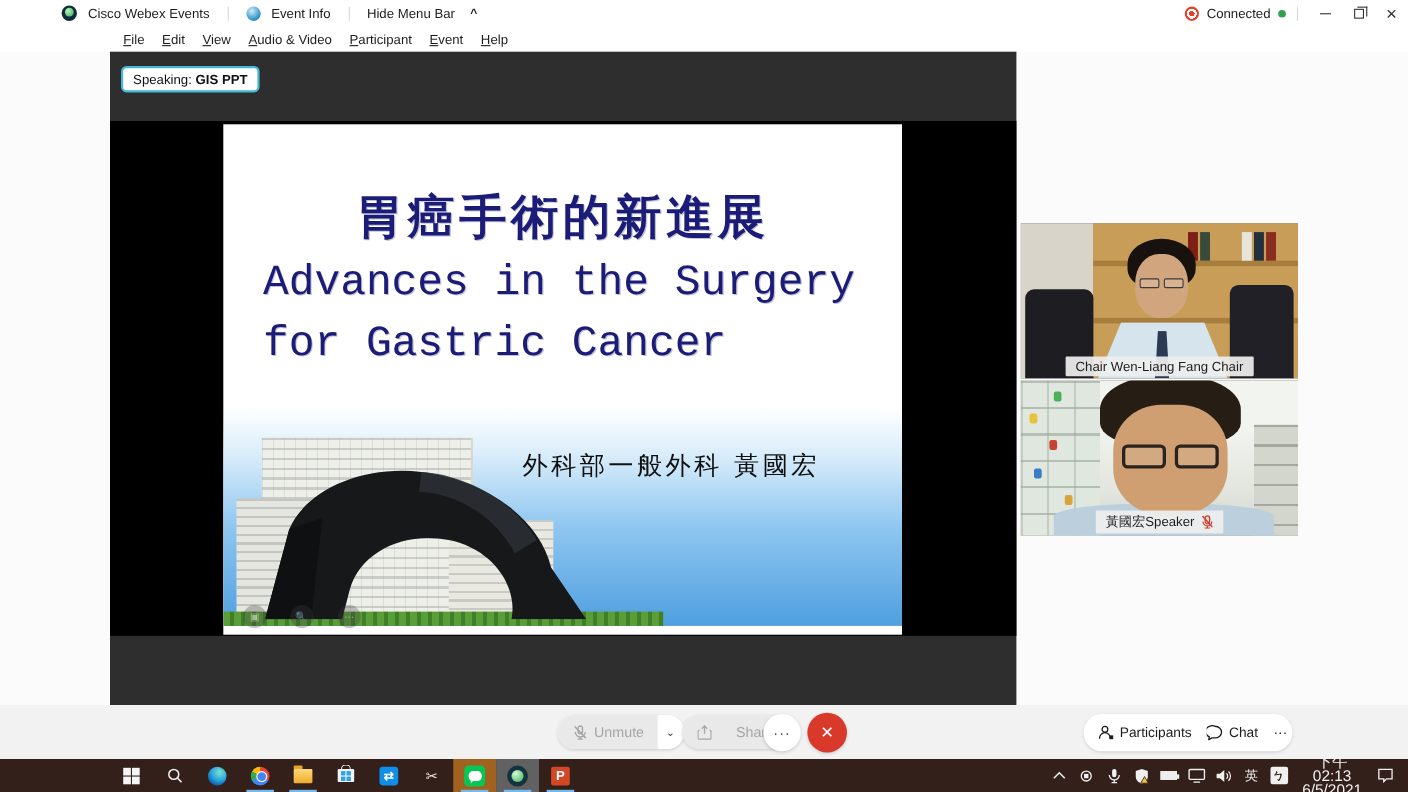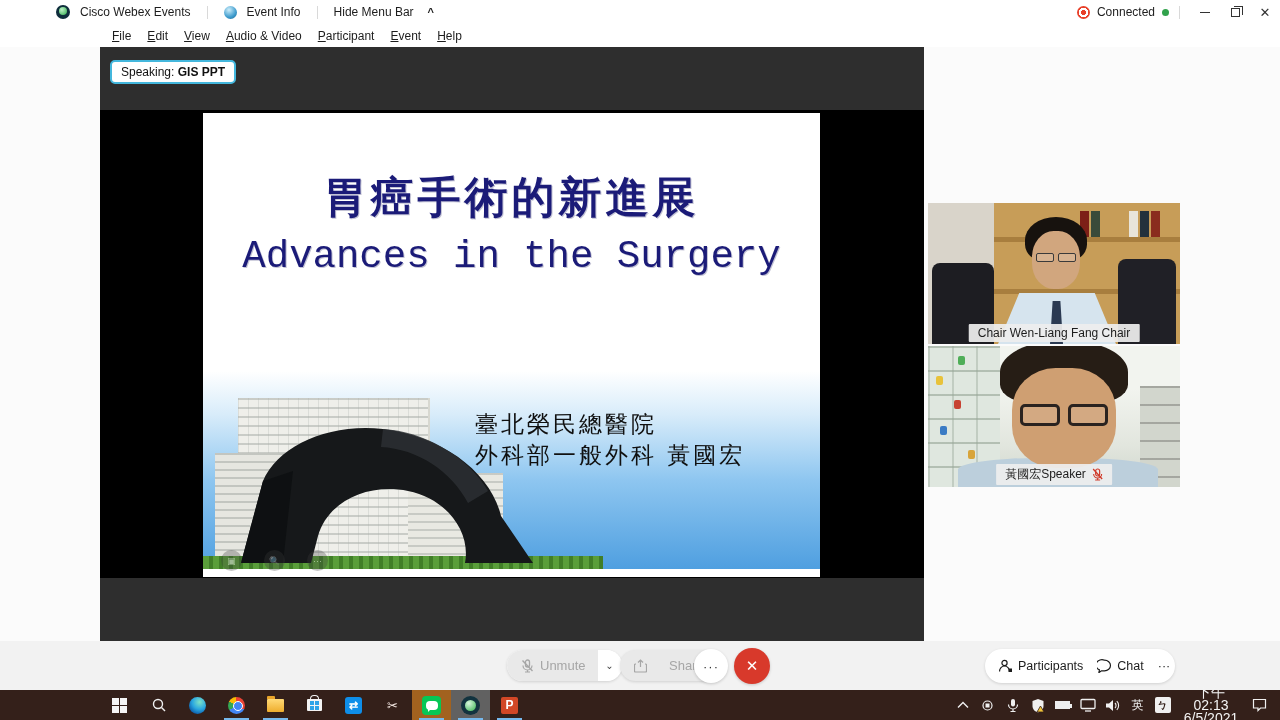--- a/index.html
+++ b/index.html
@@ -54,23 +54,23 @@
          background-image:repeating-linear-gradient(180deg, rgba(170,175,170,.55) 0 2px, transparent 2px 9px),
                           repeating-linear-gradient(90deg, rgba(190,195,190,.4) 0 1px, transparent 1px 10px); }
   .bldg-wing { position:absolute; left:12px; top:340px; width:70px; height:105px; background:#e6e6e0;
          background-image:repeating-linear-gradient(180deg, rgba(160,165,160,.5) 0 2px, transparent 2px 8px); }
   .bldg-low { position:absolute; left:205px; top:360px; width:95px; height:85px; background:#e9e9e2;
          background-image:repeating-linear-gradient(180deg, rgba(160,165,160,.45) 0 2px, transparent 2px 8px); }
   .sculpture { position:absolute; left:30px; top:308px; width:300px; height:142px; }
   .slide-title-zh { position:absolute; left:0; top:56px; width:100%; text-align:center;
          font-family:"DejaVu Serif", serif; font-weight:700; font-size:43px; letter-spacing:4px;
          color:#1b1b78; text-shadow:1px 1px 0 rgba(120,120,160,.45); }
-  .slide-title-en { position:absolute; width:100%; text-align:center;
+  .slide-title-en { position:absolute; width:100%; 
          font-family:"Liberation Mono", monospace; font-size:39px; color:#1b1b78;
-         text-shadow:1px 1px 0 rgba(120,120,160,.45); }
+         text-shadow:1px 1px 0 rgba(120,120,160,.45);margin-left:36px; }
   .en1 { top:122px; } .en2 { top:178px; }
   .affiliation { position:absolute; left:272px; top:296px; font-family:"DejaVu Serif", serif;
          font-size:23px; color:#101010; letter-spacing:3px; line-height:31px; white-space:nowrap; }
   .share-ctrl { position:absolute; top:437px; display:flex; gap:22px; left:18px; opacity:.55; }
   .share-ctrl .c { width:21px; height:21px; border-radius:50%; background:rgba(60,60,60,.55);
          color:#eee; font-size:9px; display:flex; align-items:center; justify-content:center; }
 
   
   .video { position:absolute; left:928px; width:252px; height:141px; overflow:hidden; background:#777; }
   .v1 { top:203px; } .v2 { top:346px; }
@@ -232,23 +232,23 @@
 
         <svg class="sculpture" viewBox="0 0 300 142">
           <path d="M8,142 L30,60 C45,25 95,2 150,8 C210,15 258,52 268,95 L300,142 L232,142
                    C238,112 215,78 175,70 C135,62 95,80 85,115 L78,142 Z" fill="#16181a"></path>
           <path d="M30,60 L60,50 L50,142 L8,142 Z" fill="#0e1012"></path>
           <path d="M150,8 C190,10 235,35 255,70 L235,82 C218,50 185,28 148,26 Z" fill="#2d3134" opacity="0.8"></path>
         </svg>
 
         <div class="slide-title-zh">胃癌手術的新進展</div>
         <div class="slide-title-en en1">Advances in the Surgery</div>
+        <div class="slide-title-en en2">for Gastric Cancer</div>
 
         <div class="affiliation">
-          <div>臺北榮民總醫院</div>
           <div>外科部一般外科 黃國宏</div>
         </div>
 
         <div class="share-ctrl">
           <span class="c">▣</span>
           <span class="c">🔍</span>
           <span class="c">···</span>
         </div>
       </div>
     </div>

